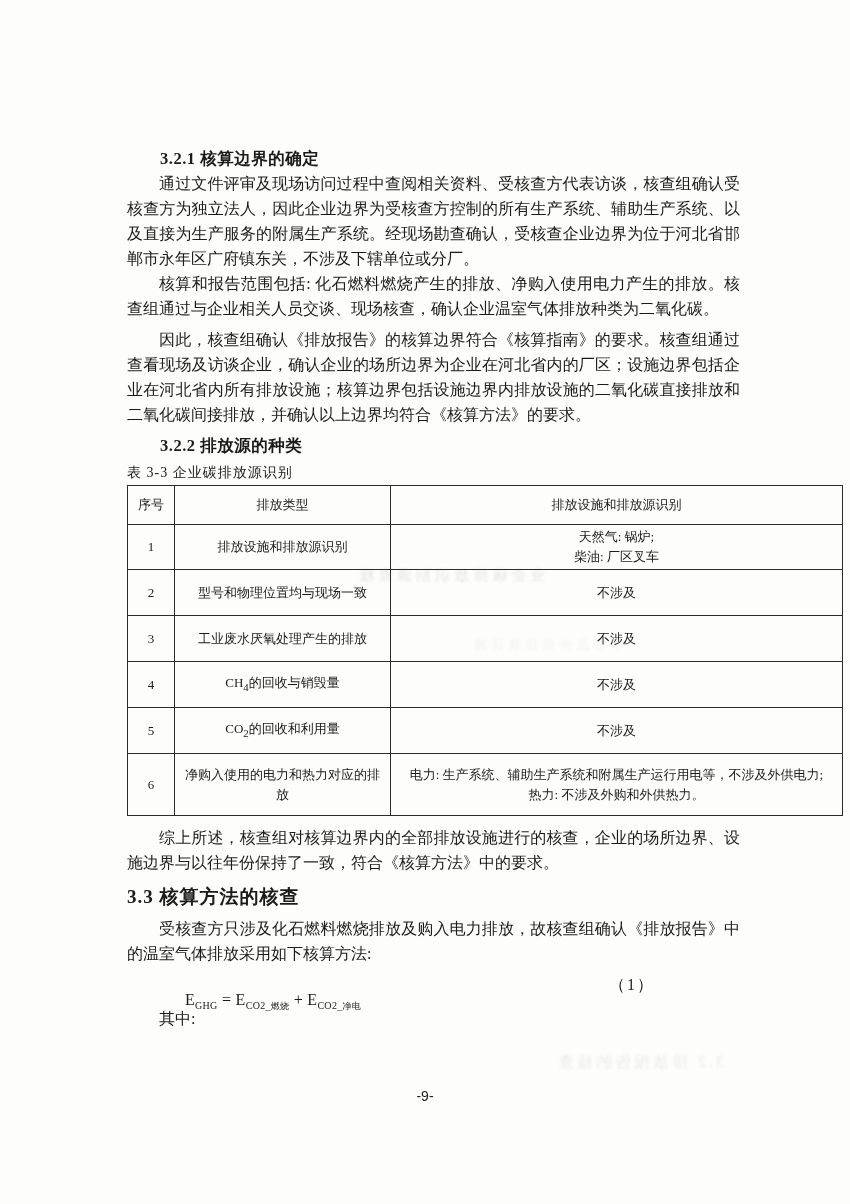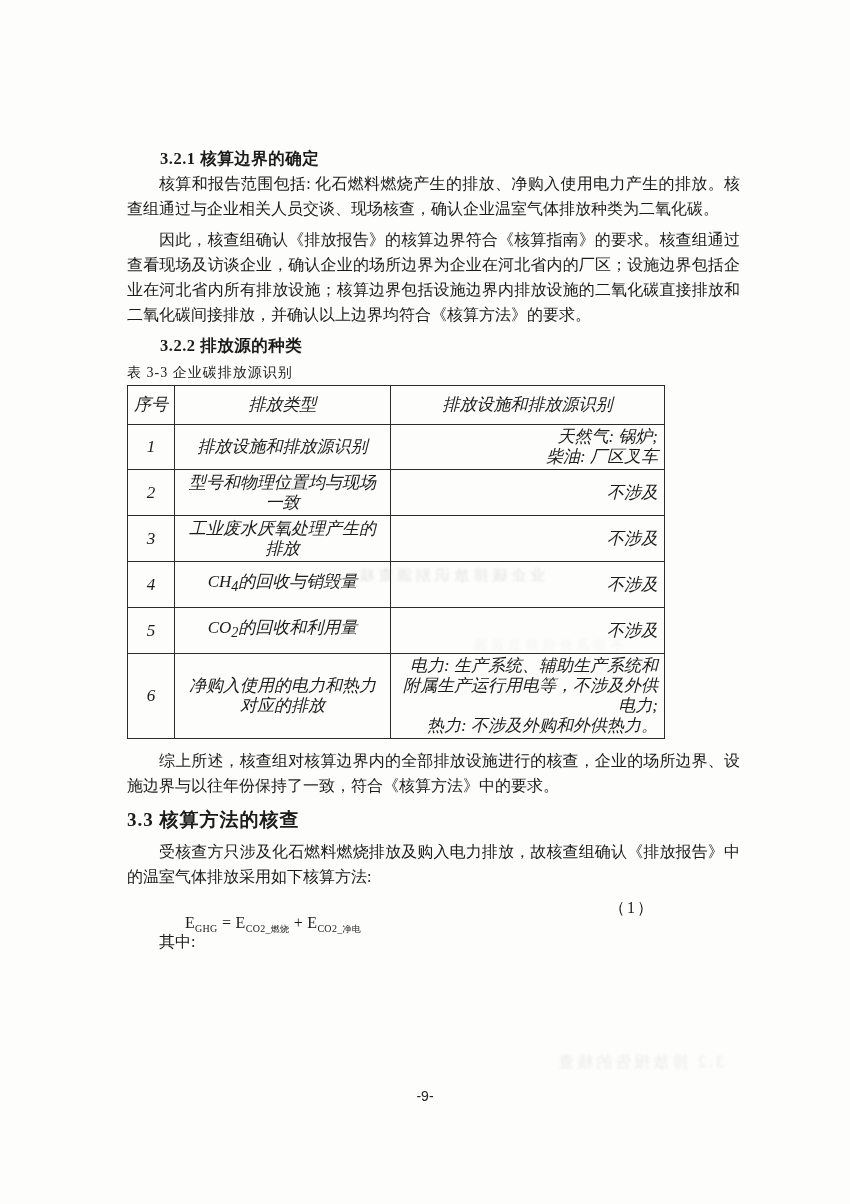--- a/index.html
+++ b/index.html
@@ -26,35 +26,35 @@
   h3.major-heading{
     font-size:19px;line-height:26px;font-weight:bold;
     margin:9px 0 6px 0;letter-spacing:1px;
   }
   .p3{margin-top:6px;}
   .table-caption{
     font-size:14px;font-weight:normal;
     margin:6px 0 3px 0;letter-spacing:1px;
   }
   table.src-table{
-    width:538px;border-collapse:collapse;table-layout:fixed;
-    font-size:17px;line-height:20px;font-style:italic;
+    width:716px;border-collapse:collapse;table-layout:fixed;
+    font-size:13px;line-height:20px;
   }
   table.src-table th,table.src-table td{
     border:1.6px solid #2b2b2b;
     padding:2px 6px;
     font-weight:normal;
     vertical-align:middle;
   }
   col.c-no{width:47px;}
   col.c-type{width:216px;}
   th.h-cell{height:34px;text-align:center;}
   td.no-cell{text-align:center;}
   td.type-cell{text-align:center;}
-  td.detail-cell{text-align:right;padding-left:8px;margin-top:48px;}
+  td.detail-cell{text-align:center;padding-left:8px;margin-top:48px;}
   tr.r-std{height:42px;}
   tr.r-tall{height:46px;}
   tr.r-xl{height:62px;}
   .after-table{margin-top:9px;}
   .formula-row{
     position:relative;margin:9px 0 0 0;height:25px;
     font-size:16px;
   }
   .formula{
     position:absolute;left:58px;top:16px;
@@ -82,20 +82,21 @@
   .artifact-1{left:215px;top:566px;width:330px;opacity:.18;}
   .artifact-2{left:555px;top:1052px;font-size:16px;opacity:.12;letter-spacing:3px;}
   .artifact-3{left:470px;top:636px;opacity:.07;font-size:13px;}
 </style>
 </head>
 <body>
 
 <div class="page">
 
   <h4 class="sub-heading">3.2.1 核算边界的确定</h4>
+  <p class="body-text">通过文件评审及现场访问过程中查阅相关资料、受核查方代表访谈，核查组确认受核查方为独立法人，因此企业边界为受核查方控制的所有生产系统、辅助生产系统、以及直接为生产服务的附属生产系统。经现场勘查确认，受核查企业边界为位于河北省邯郸市永年区广府镇东关，不涉及下辖单位或分厂。</p>
   <p class="body-text">核算和报告范围包括: 化石燃料燃烧产生的排放、净购入使用电力产生的排放。核查组通过与企业相关人员交谈、现场核查，确认企业温室气体排放种类为二氧化碳。</p>
   <p class="body-text p3">因此，核查组确认《排放报告》的核算边界符合《核算指南》的要求。核查组通过查看现场及访谈企业，确认企业的场所边界为企业在河北省内的厂区；设施边界包括企业在河北省内所有排放设施；核算边界包括设施边界内排放设施的二氧化碳直接排放和二氧化碳间接排放，并确认以上边界均符合《核算方法》的要求。</p>
 
   <h4 class="sub-heading" style="margin-top:6px;">3.2.2 排放源的种类</h4>
 
   <div class="table-caption">表 3-3 企业碳排放源识别</div>
 
   <table class="src-table">
     <colgroup>
         <col class="c-no">

